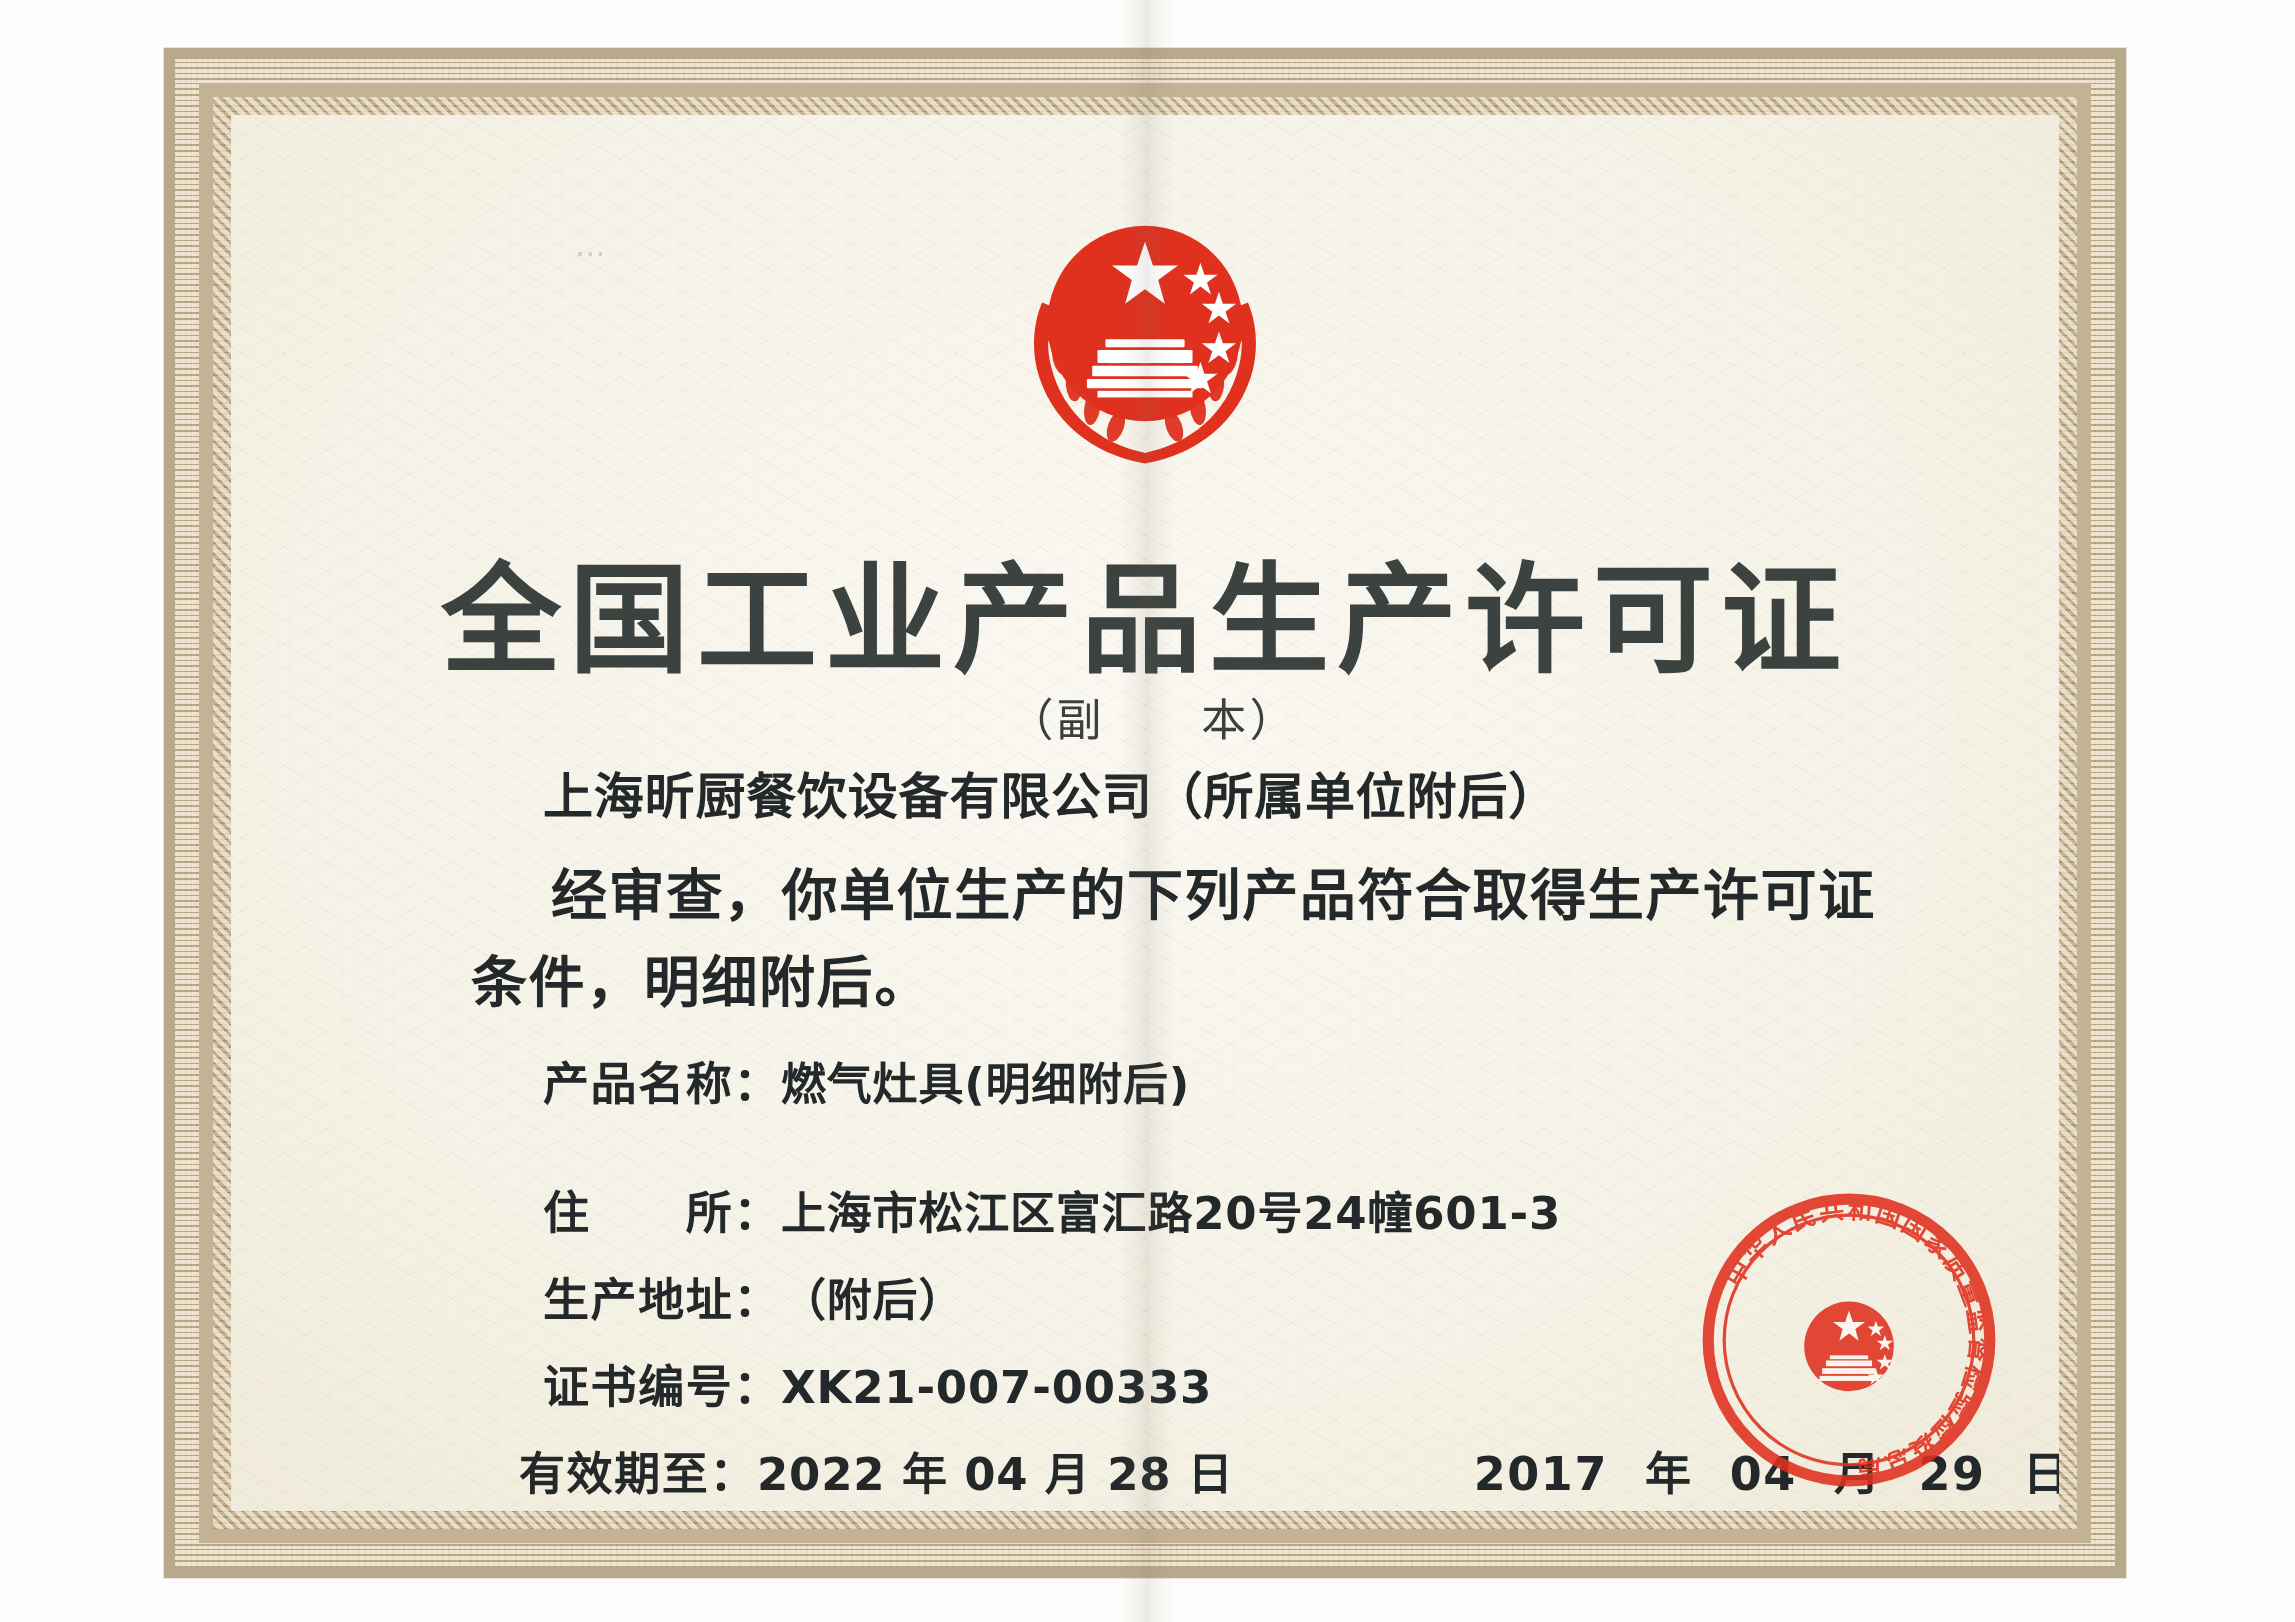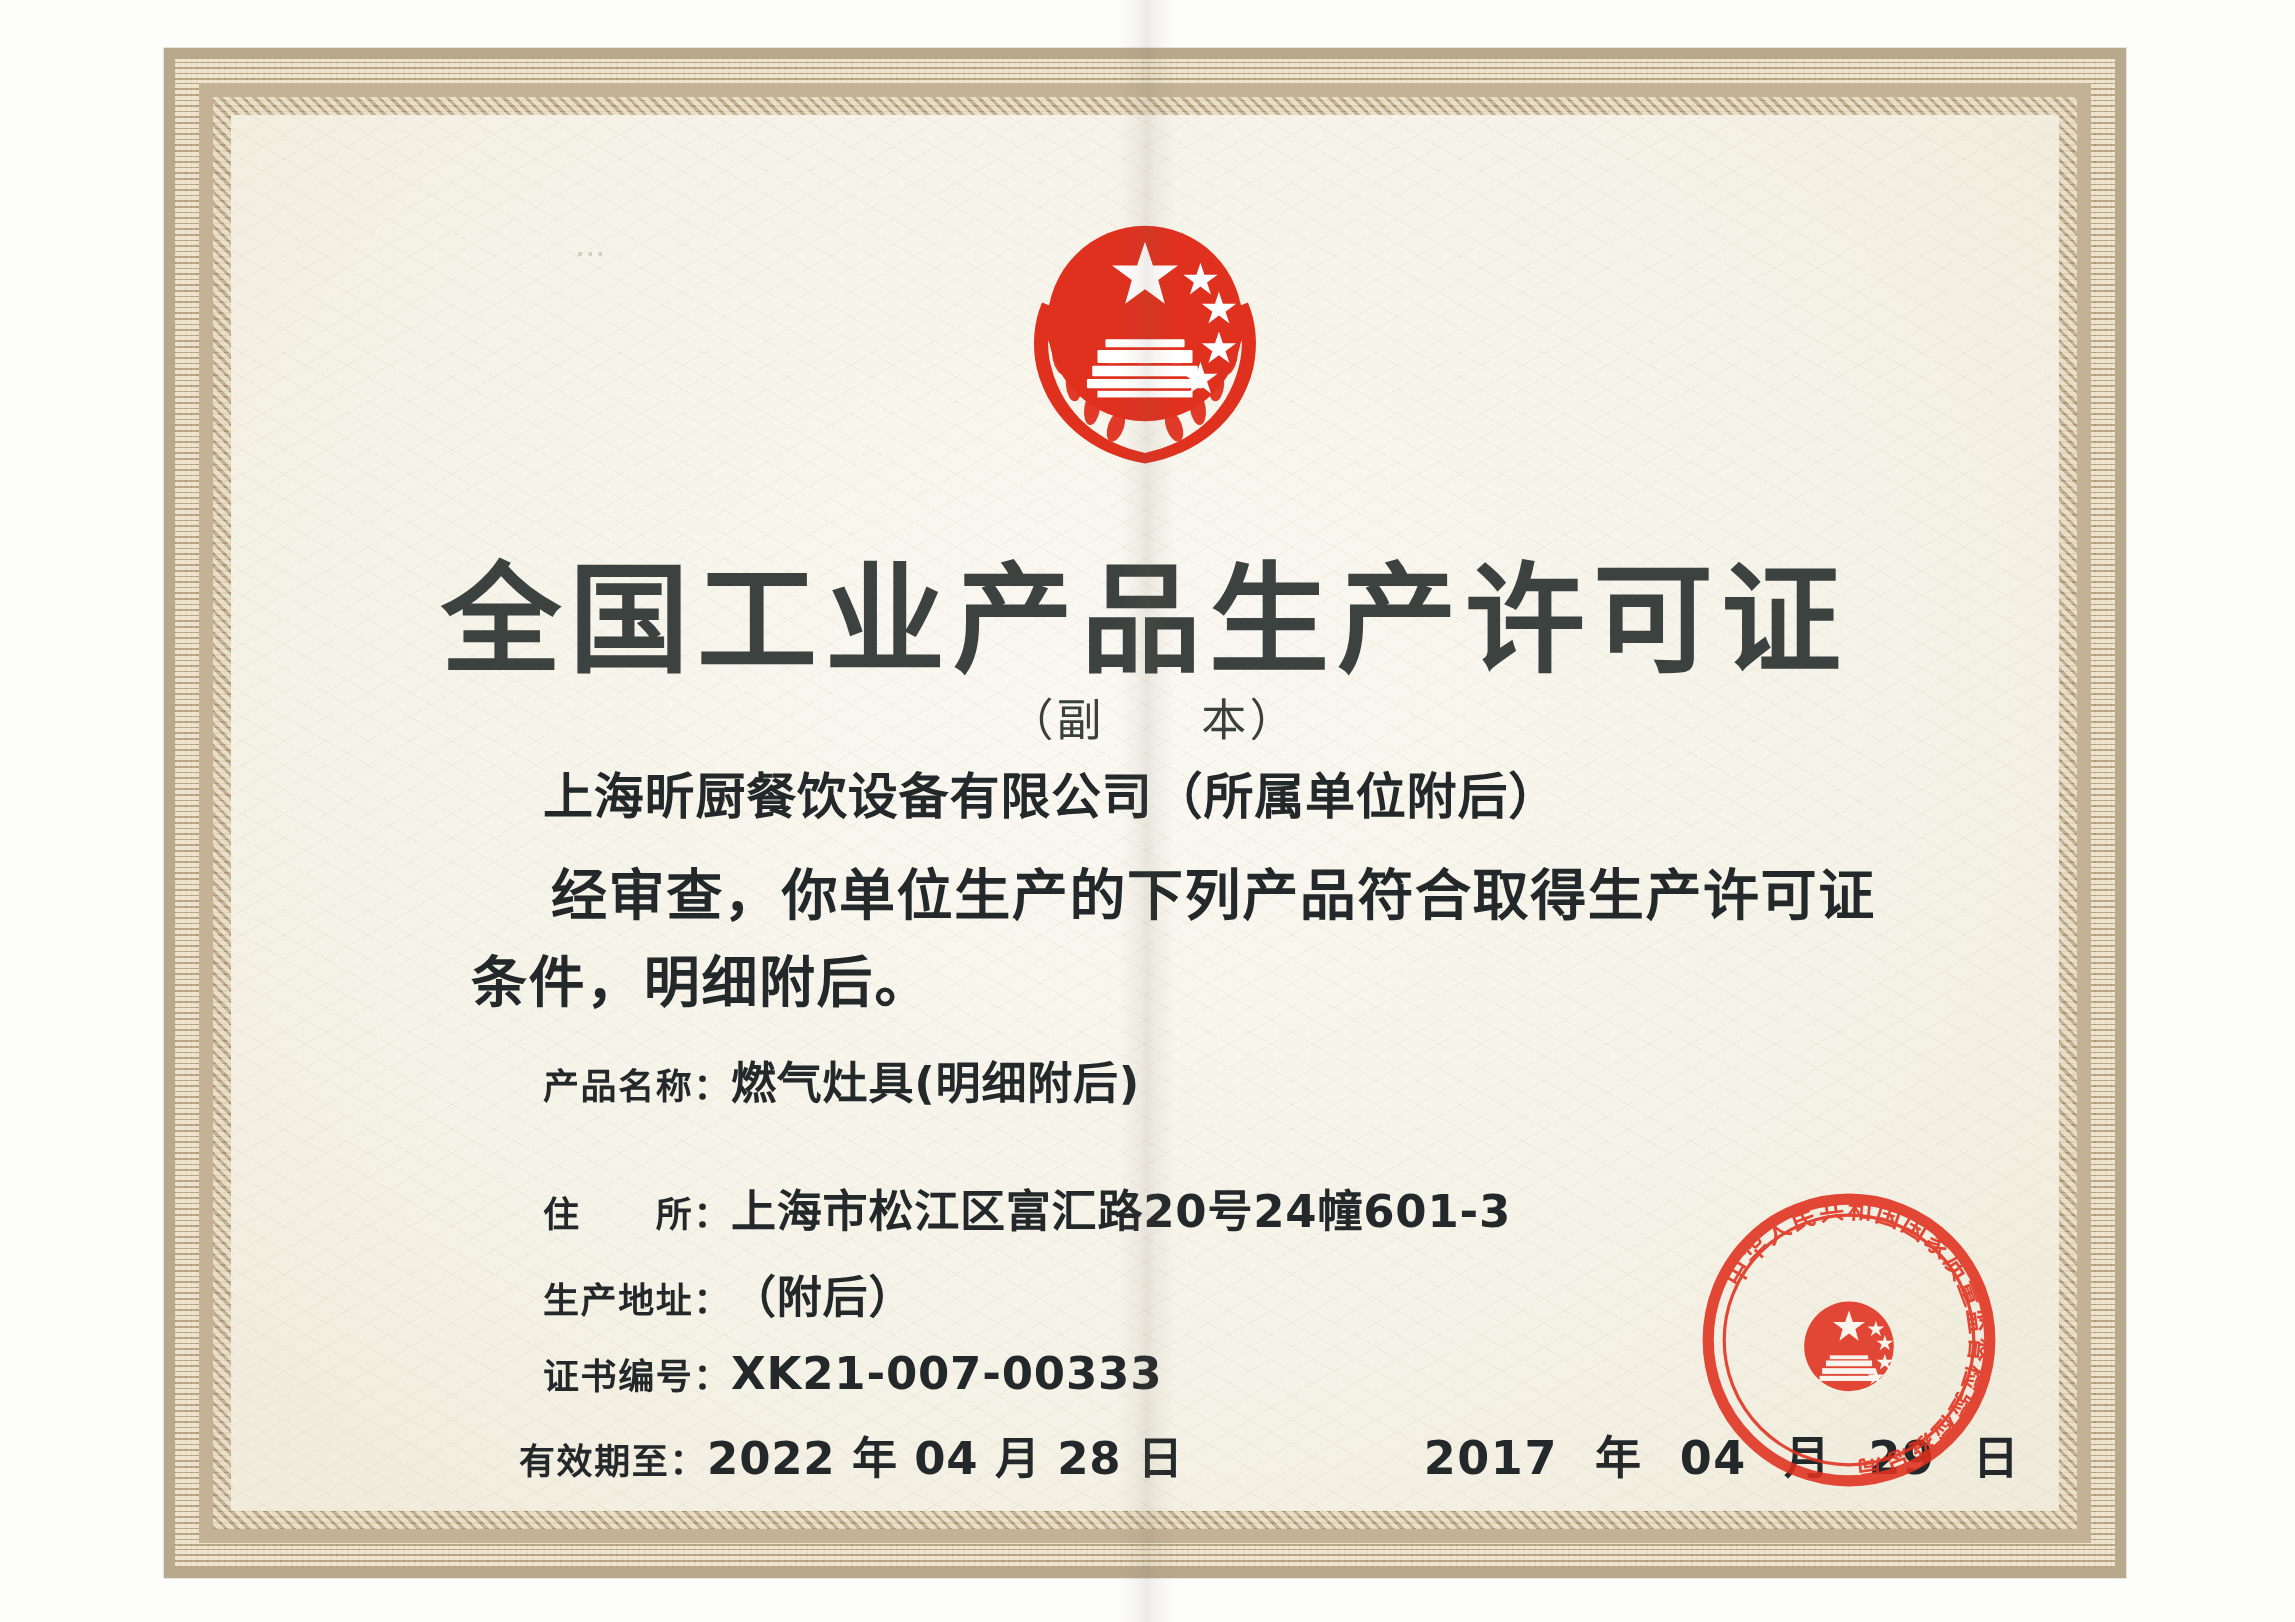--- a/index.html
+++ b/index.html
@@ -198,21 +198,21 @@
     margin-top: 27px;
   }
   .field-row {
     display: flex;
     align-items: baseline;
     margin-left: 72px;
     margin-bottom: 21px;
     white-space: nowrap;
   }
   .field-label {
-    font-size: 36px;
+    font-size: 46px;
     font-weight: 700;
     letter-spacing: 1.6px;
     color: #23282a;
   }
   .field-label.spaced { letter-spacing: 1.6px; }
   .field-value {
     font-size: 45px;
     font-weight: 700;
     letter-spacing: 0.8px;
     color: #23282a;

